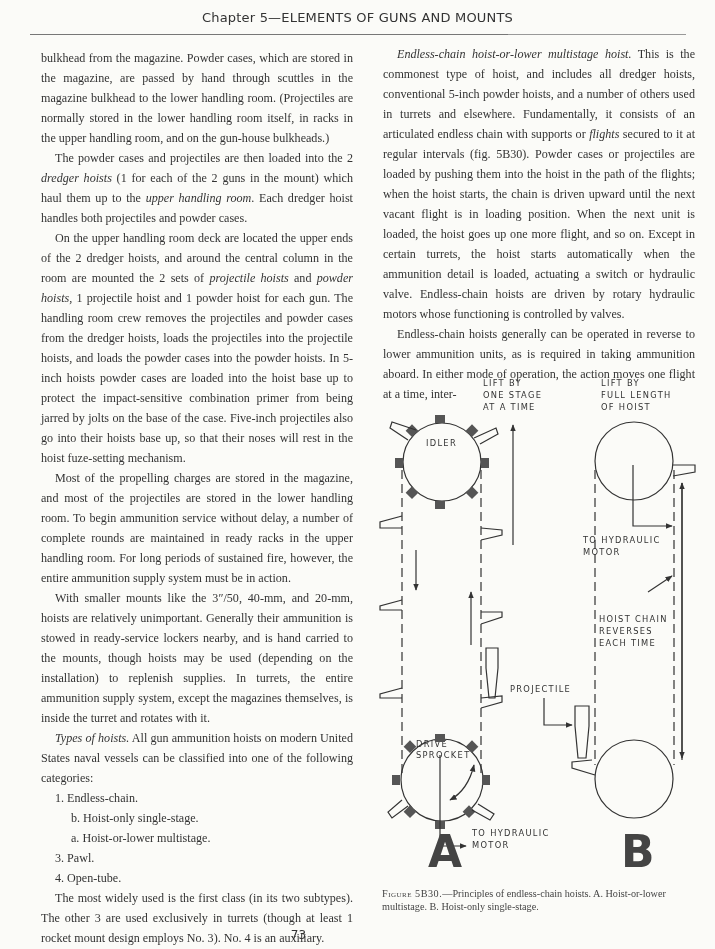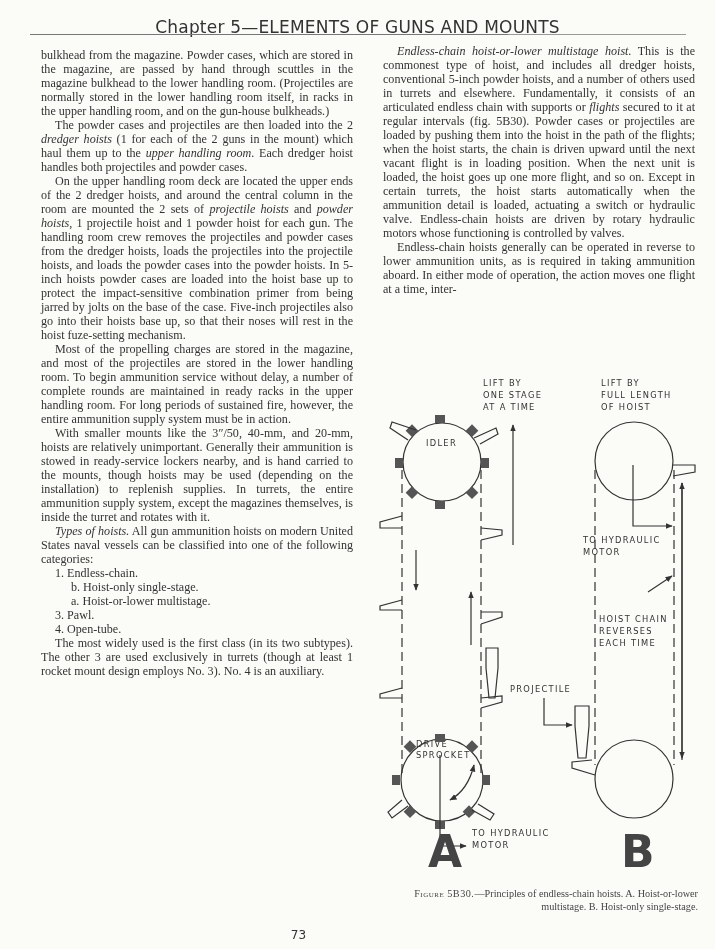--- a/index.html
+++ b/index.html
@@ -1,33 +1,33 @@
 <!DOCTYPE html>
 <html><head>
 <meta charset="utf-8">
 <style>
   html, body { margin:0; padding:0; }
   body { width:715px; height:949px; background:#fbfbf8; position:relative; overflow:hidden; color:#2a2a2a; }
-  .header { position:absolute; left:0; top:17px; width:715px; text-align:center; font-family:"DejaVu Sans", sans-serif; font-size:17px; color:#333; letter-spacing:0.2px; }
+  .header { position:absolute; left:0; top:10px; width:715px; text-align:center; font-family:"DejaVu Sans", sans-serif; font-size:13px; color:#333; letter-spacing:0.2px; }
   .header-rule { position:absolute; left:30px; top:34px; width:478px; height:1px; background:#777; }
   .header-rule.r2 { left:508px; width:178px; background:#999; }
-  .col { position:absolute; font-family:"Liberation Serif", "DejaVu Serif", serif; font-size:12.1px; line-height:14px; color:#333; text-align:justify; }
+  .col { position:absolute; font-family:"Liberation Serif", "DejaVu Serif", serif; font-size:12.1px; line-height:20px; color:#333; text-align:justify; }
   .col p { margin:0; text-indent:14px; }
   .col p.noindent { text-indent:0; }
   .left { left:41px; top:48px; width:312px; }
   .right { left:383px; top:44px; width:312px; }
   .list { margin:0; padding:0; list-style:none; }
   .list li { text-indent:0; }
   .list .l1 { padding-left:14px; }
   .list .l2 { padding-left:30px; }
   i { font-style:italic; }
   .figure { position:absolute; left:370px; top:370px; width:345px; height:510px; }
   .fig-label { font-family:"DejaVu Sans", sans-serif; font-size:8.3px; letter-spacing:1.3px; fill:#333; }
   .big-letter { font-family:"DejaVu Sans", sans-serif; font-weight:bold; font-size:44px; fill:#444; }
-  .caption { position:absolute; left:382px; top:887px; width:316px; text-align:right; font-family:"Liberation Serif", serif; font-size:10.2px; line-height:13px; color:#444; }
+  .caption { position:absolute; left:382px; top:887px; width:316px; text-align:left; font-family:"Liberation Serif", serif; font-size:10.2px; line-height:13px; color:#444; }
   .caption .sc { font-variant:small-caps; letter-spacing:0.5px; }
   .page-number { position:absolute; left:0; width:597px; top:928px; text-align:center; font-family:"DejaVu Sans", sans-serif; font-size:12px; color:#333; }
 </style>
 </head>
 <body>
 
 <div class="header">Chapter 5—ELEMENTS OF GUNS AND MOUNTS</div>
 <div class="header-rule"></div>
 <div class="header-rule r2"></div>
 

